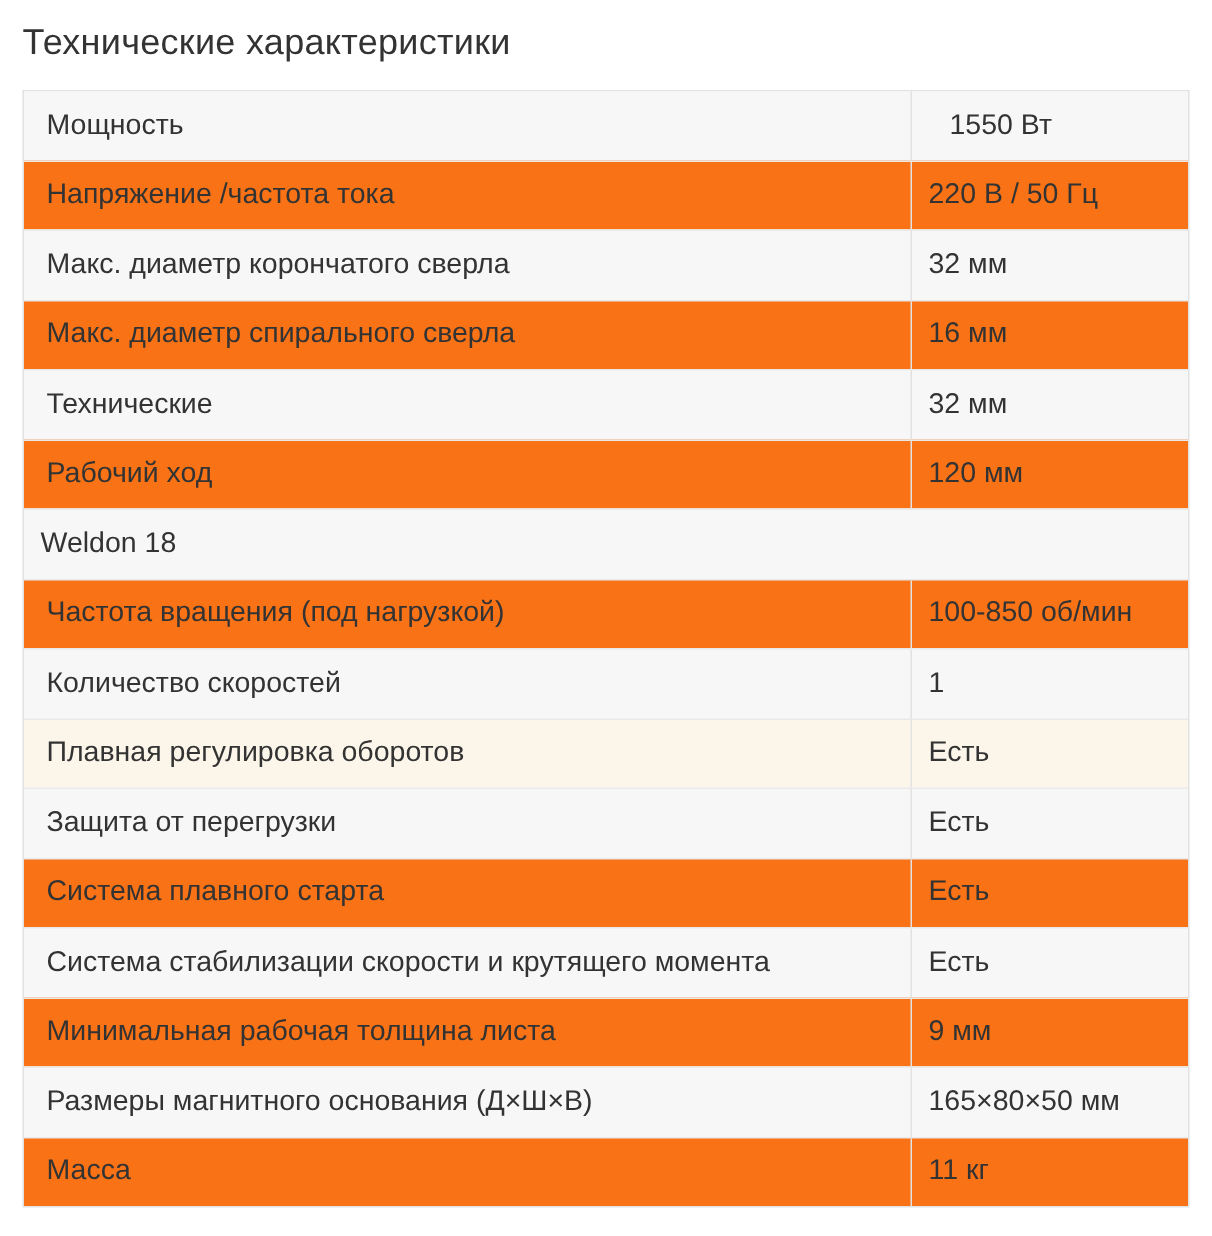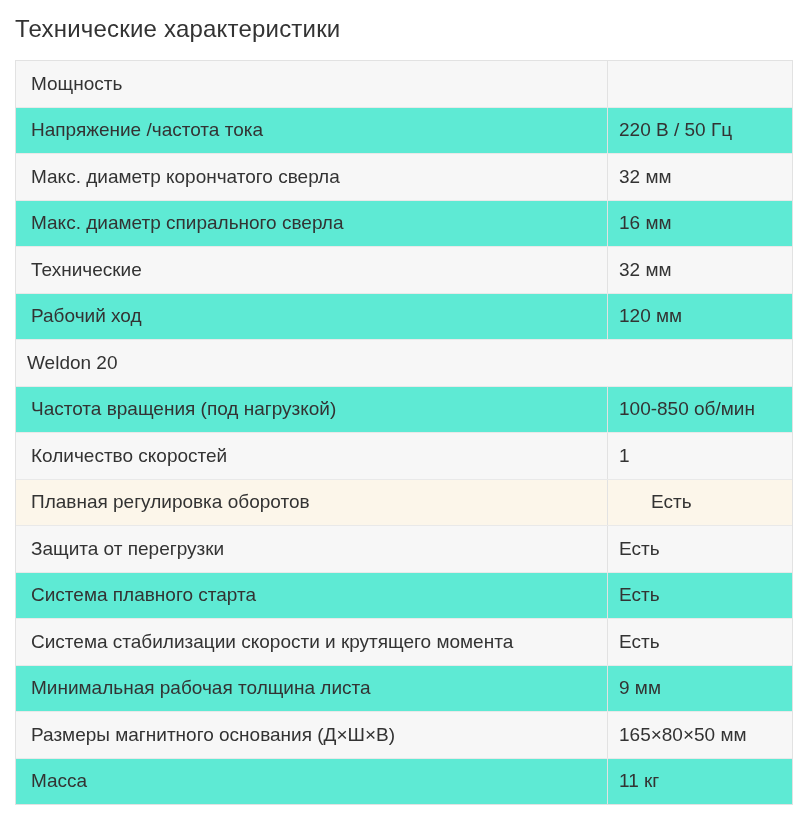--- a/index.html
+++ b/index.html
@@ -30,32 +30,31 @@
     width: 778px;
     box-sizing: border-box;
     border: 1px solid var(--border-color, #e2e2e2);
     background: #ffffff;
   }
   .row {
     display: flex;
     align-items: stretch;
     height: 45.5px;
     border-top: 1px solid var(--row-border-color, #e9e9e9);
-    background: #5eead4;
+    background: #f97316;
   }
   .row:first-child {
     border-top: none;
     gap: 14px;
   }
   .row:nth-child(odd) {
     background: var(--stripe-bg, #f7f7f7);
   }
   .row.highlight {
     background: var(--highlight-bg, #fcf6ea);
-    gap: 32px;
   }
   .cell {
     display: flex;
     align-items: center;
     font-size: 19px;
     color: var(--text-color, #333333);
     box-sizing: border-box;
     white-space: nowrap;
     overflow: hidden;
   }
@@ -73,20 +72,21 @@
 </style>
 </head>
 <body>
 
 <div class="page">
   <h2 class="title">Технические характеристики</h2>
 
   <div class="spec-table">
   <div class="row">
     <div class="cell label">Мощность</div>
+    <div class="cell value">1550 Вт</div>
   </div>
 
   <div class="row">
     <div class="cell label">Напряжение /частота тока</div>
     <div class="cell value">220 В / 50 Гц</div>
   </div>
 
   <div class="row">
     <div class="cell label">Макс. диаметр корончатого сверла</div>
     <div class="cell value">32 мм</div>
@@ -101,21 +101,21 @@
     <div class="cell label">Технические</div>
     <div class="cell value">32 мм</div>
   </div>
 
   <div class="row">
     <div class="cell label">Рабочий ход</div>
     <div class="cell value">120 мм</div>
   </div>
 
   <div class="row">
-    <div class="cell value">Weldon 20</div>
+    <div class="cell value">Weldon 18</div>
   </div>
 
   <div class="row">
     <div class="cell label">Частота вращения (под нагрузкой)</div>
     <div class="cell value">100-850 об/мин</div>
   </div>
 
   <div class="row">
     <div class="cell label">Количество скоростей</div>
     <div class="cell value">1</div>

